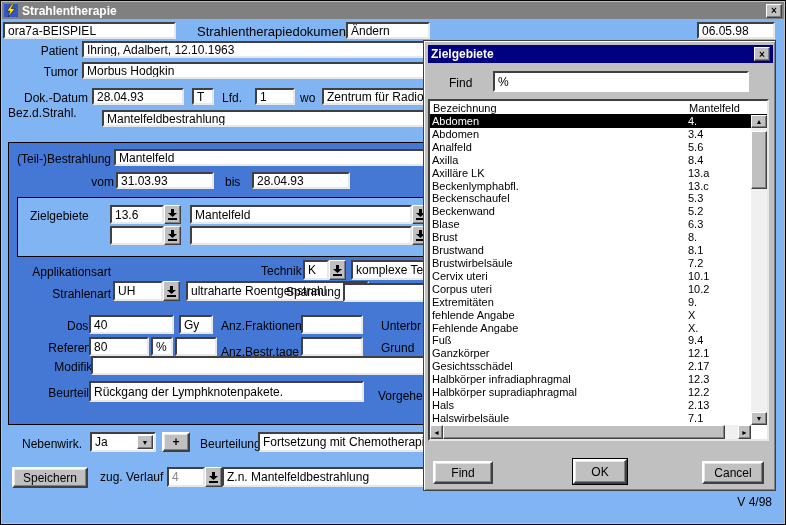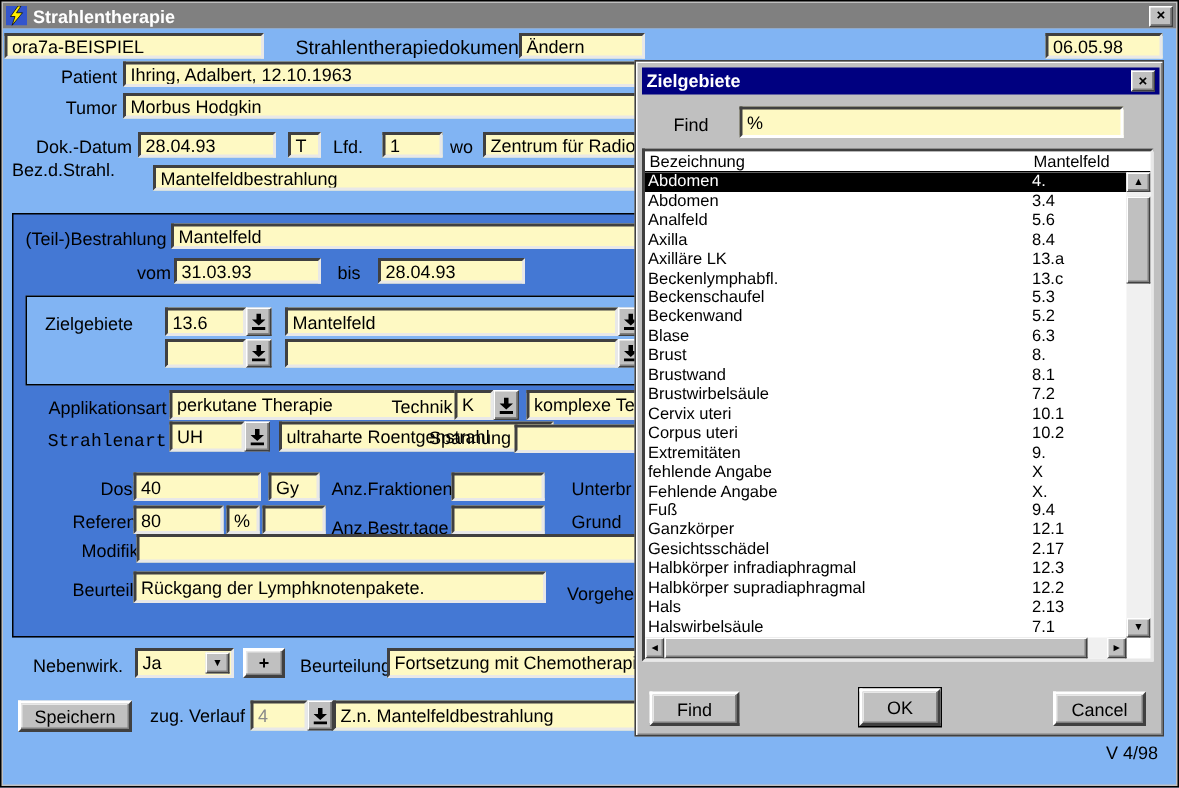--- a/index.html
+++ b/index.html
@@ -20,21 +20,21 @@
     width: 16px; height: 14px; background: #c0c0c0;
     border: 1px solid; border-color: #fff #404040 #404040 #fff;
     box-shadow: inset -1px -1px 0 #808080;
     font-size: 10px; font-weight: bold; color: #000; line-height: 11px;
     display: flex; align-items: center; justify-content: center;
     font-family: inherit;
   }
   .lbl { position: absolute; white-space: nowrap; color: #000; }
   .r { text-align: right; }
   .fld {
-    position: absolute; background: #fef9c3;
+    position: absolute; background: #ffffff;
     border: 2px solid; border-color: #404040 #e8e8e8 #e8e8e8 #404040;
     padding: 0 3px; display: flex; align-items: center;
     white-space: nowrap; overflow: hidden; font-size: 12px; text-align: right;
   }
   .lov {
     position: absolute; width: 17px; background: #c0c0c0;
     border: 1px solid; border-color: #fff #404040 #404040 #fff;
     box-shadow: inset -1px -1px 0 #808080;
     display: flex; align-items: center; justify-content: center;
   }
@@ -173,37 +173,33 @@
         <span style="display:flex;">
             <svg width="9" height="11" viewBox="0 0 9 11">
               <path d="M3 0h3v4h3L4.5 8 0 4h3z" fill="#000"></path>
               <rect y="9" width="9" height="2" fill="#000"></rect>
             </svg>
           </span>
       </button>
     </div>
 
     <div class="lbl r" style="left:2px;top:122px;width:100px;">Applikationsart</div>
-    <div class="fld" style="left:104px;top:117px;width:212px;height:20px;padding-right:20px;">
-      <span>perkutane Therapie</span>
-      <span class="cbtn">▼</span>
-    </div>
     <div class="lbl" style="left:252px;top:121px;">Technik</div>
     <div class="fld" style="left:294px;top:117px;width:26px;height:20px;">K</div>
     <button class="lov" style="left:320px;top:117px;height:20px;">
       <span style="display:flex;">
           <svg width="9" height="11" viewBox="0 0 9 11">
             <path d="M3 0h3v4h3L4.5 8 0 4h3z" fill="#000"></path>
             <rect y="9" width="9" height="2" fill="#000"></rect>
           </svg>
         </span>
     </button>
     <div class="fld" style="left:342px;top:117px;width:200px;height:20px;">komplexe Techn</div>
 
-    <div class="lbl r" style="left:2px;top:144px;width:100px;font-family:Liberation Mono, monospace;">Strahlenart</div>
+    <div class="lbl r" style="left:2px;top:144px;width:100px;">Strahlenart</div>
     <div class="fld" style="left:104px;top:138px;width:50px;height:20px;">UH</div>
     <button class="lov" style="left:154px;top:138px;height:20px;">
       <span style="display:flex;">
           <svg width="9" height="11" viewBox="0 0 9 11">
             <path d="M3 0h3v4h3L4.5 8 0 4h3z" fill="#000"></path>
             <rect y="9" width="9" height="2" fill="#000"></rect>
           </svg>
         </span>
     </button>
     <div class="fld" style="left:177px;top:138px;width:183px;height:20px;">ultraharte Roentgenstrahl</div>

